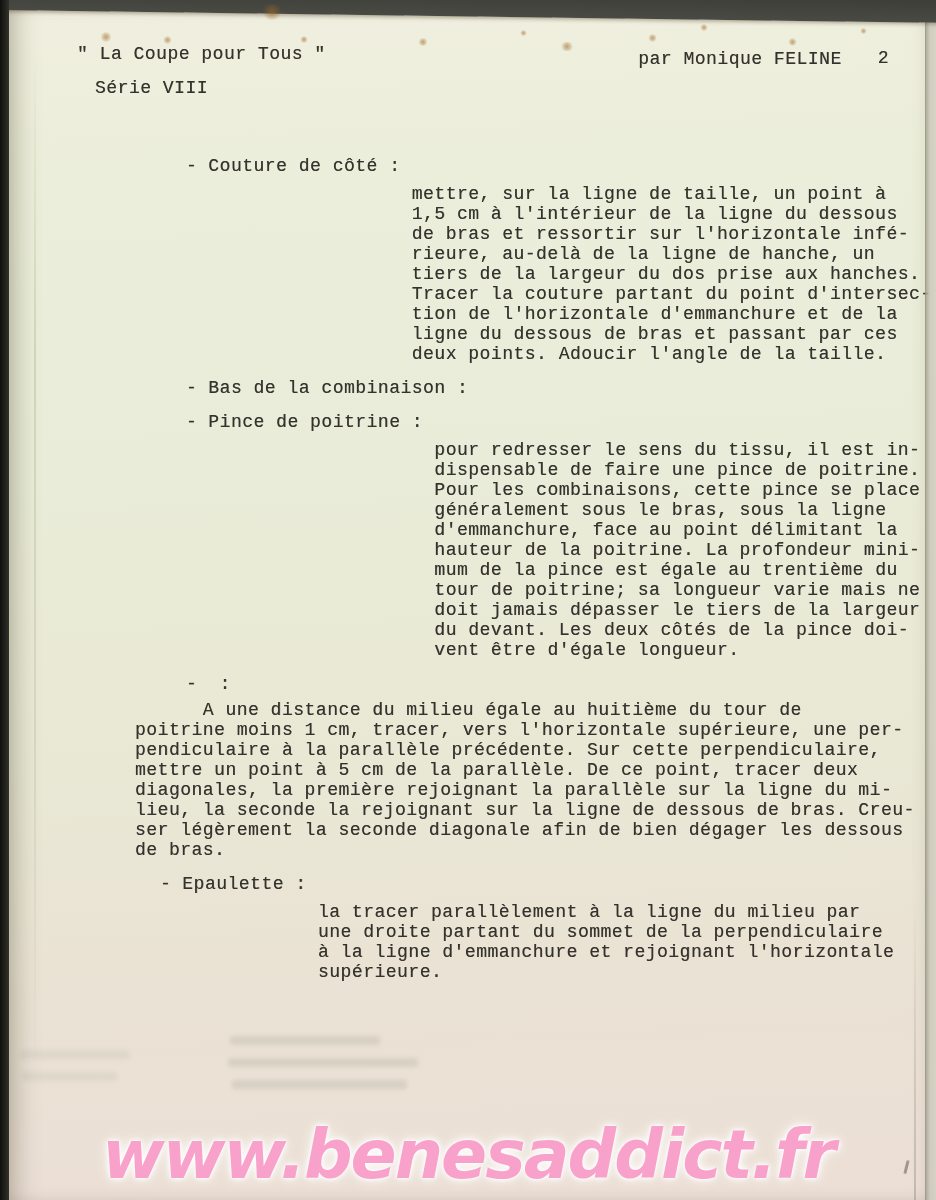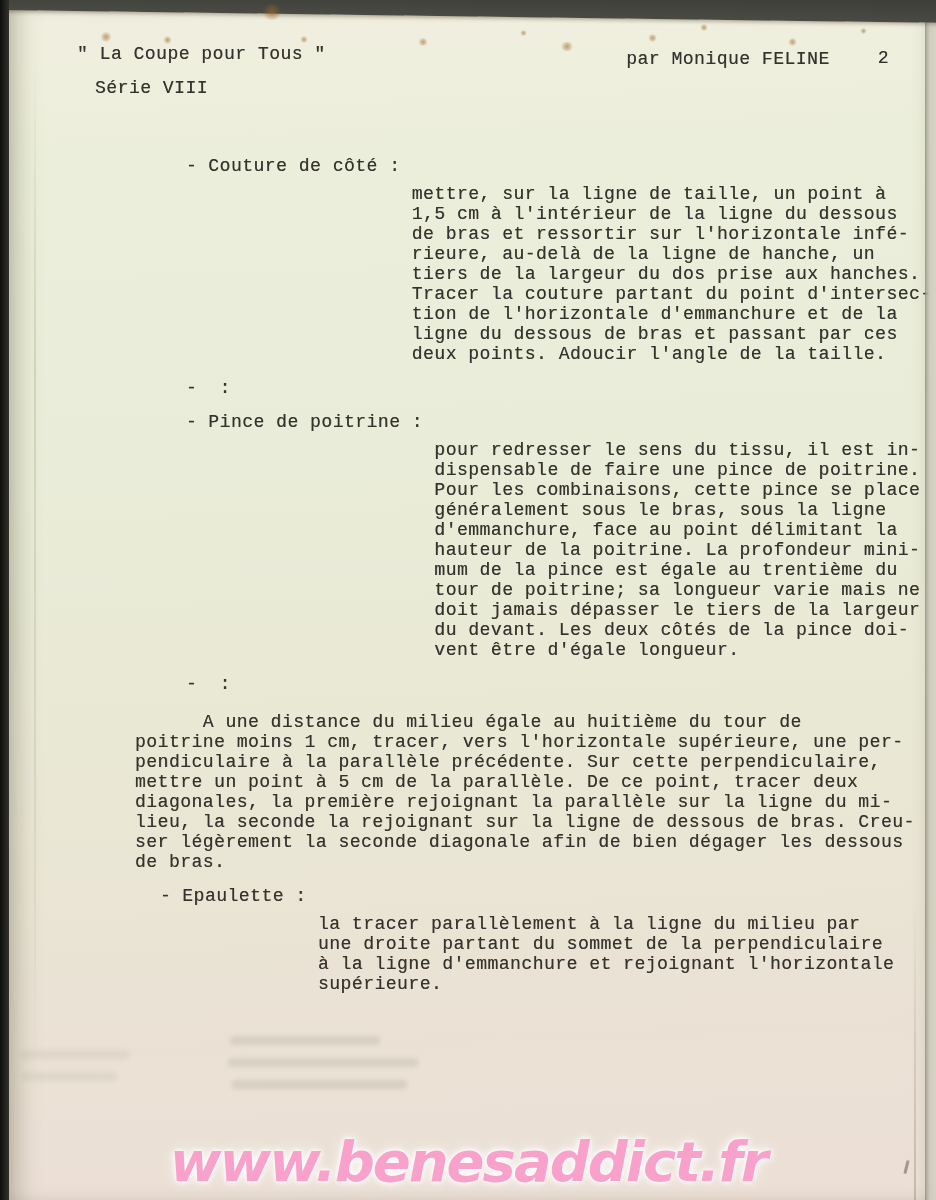--- a/index.html
+++ b/index.html
@@ -57,40 +57,40 @@
   .content{
     position:absolute;left:0;top:0;right:0;z-index:3;
     padding-top:44px;
     color:#34322c;
     font-size:18px;line-height:20px;letter-spacing:.5px;
     text-shadow:.3px .3px .5px rgba(45,42,35,.55);
   }
   .header-row{display:flex;margin:0 47px 0 77px;align-items:flex-start;}
   .doc-title{white-space:pre;}
   .spacer{flex:1;}
-  .author{white-space:pre;position:relative;top:5px;margin-right:48px;}
+  .author{white-space:pre;position:relative;top:5px;margin-right:36px;}
   .page-number{position:relative;top:4px;}
   .series{margin:14px 0 4px 95px;white-space:pre;}
   .sections{margin-top:58px;}
   .section{display:flex;margin:14px 0 0 186px;align-items:flex-start;}
   .section:first-child{margin-top:0;}
   .section.epaulette{margin-left:160px;}
-  .paragraph{margin:18px 0 0 135px;white-space:pre;}
+  .paragraph{margin:6px 0 0 135px;white-space:pre;}
   .bullet{white-space:pre;margin-right:11px;}
   .label{text-underline-offset:4px;
     text-decoration-thickness:1.5px;white-space:pre;}
   .sep{white-space:pre;}
   .section-body{white-space:pre;margin-top:28px;}
   
   .watermark{
     position:absolute;left:0;right:0;bottom:6px;z-index:7;
     text-align:center;
     font-family:"DejaVu Sans","Liberation Sans",sans-serif;
     font-style:italic;font-weight:bold;
-    font-size:56px;letter-spacing:-2px;
+    font-size:68px;letter-spacing:-2px;
     color:#f8a2cb;
     text-shadow:
       0 0 2px #ffffff, 0 0 5px rgba(255,255,255,.95),
       0 0 10px rgba(255,255,255,.85), 0 0 16px rgba(255,255,255,.6);
     white-space:nowrap;
   }
 </style>
 </head>
 <body>
 
@@ -144,20 +144,21 @@
 rieure, au-delà de la ligne de hanche, un
 tiers de la largeur du dos prise aux hanches.
 Tracer la couture partant du point d'intersec-
 tion de l'horizontale d'emmanchure et de la
 ligne du dessous de bras et passant par ces
 deux points. Adoucir l'angle de la taille.</div>
     </div>
 
     <div class="section">
       <span class="bullet">-</span>
+      <span class="label">Bas de la combinaison</span>
       <span class="sep"> : </span>
     </div>
 
     <div class="section">
       <span class="bullet">-</span>
       <span class="label">Pince de poitrine</span>
       <span class="sep"> : </span>
       <div class="section-body">pour redresser le sens du tissu, il est in-
 dispensable de faire une pince de poitrine.
 Pour les combinaisons, cette pince se place

